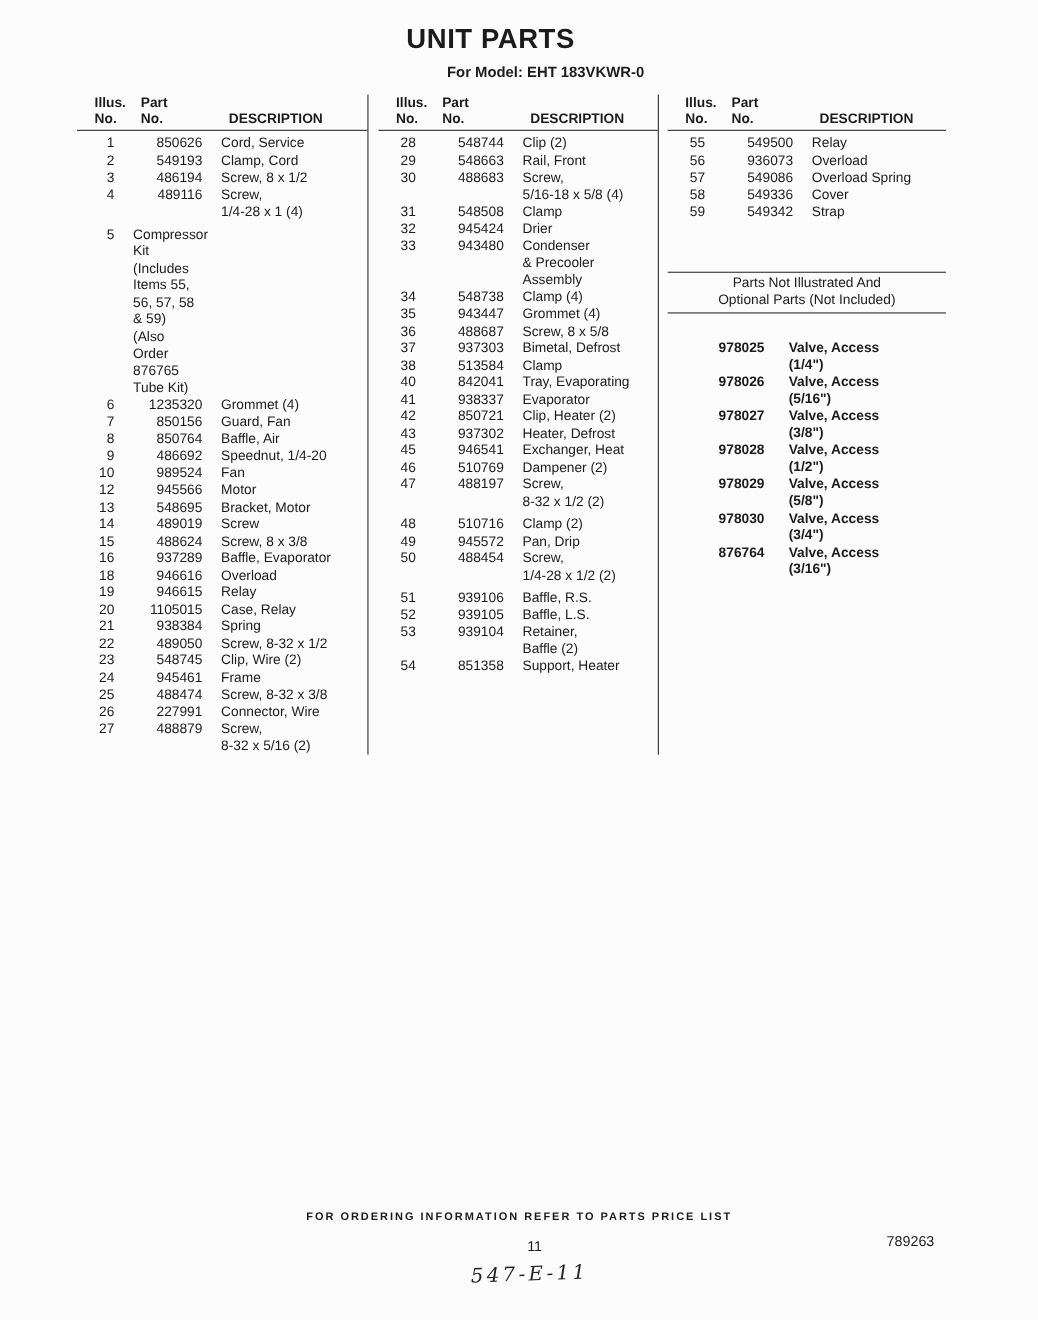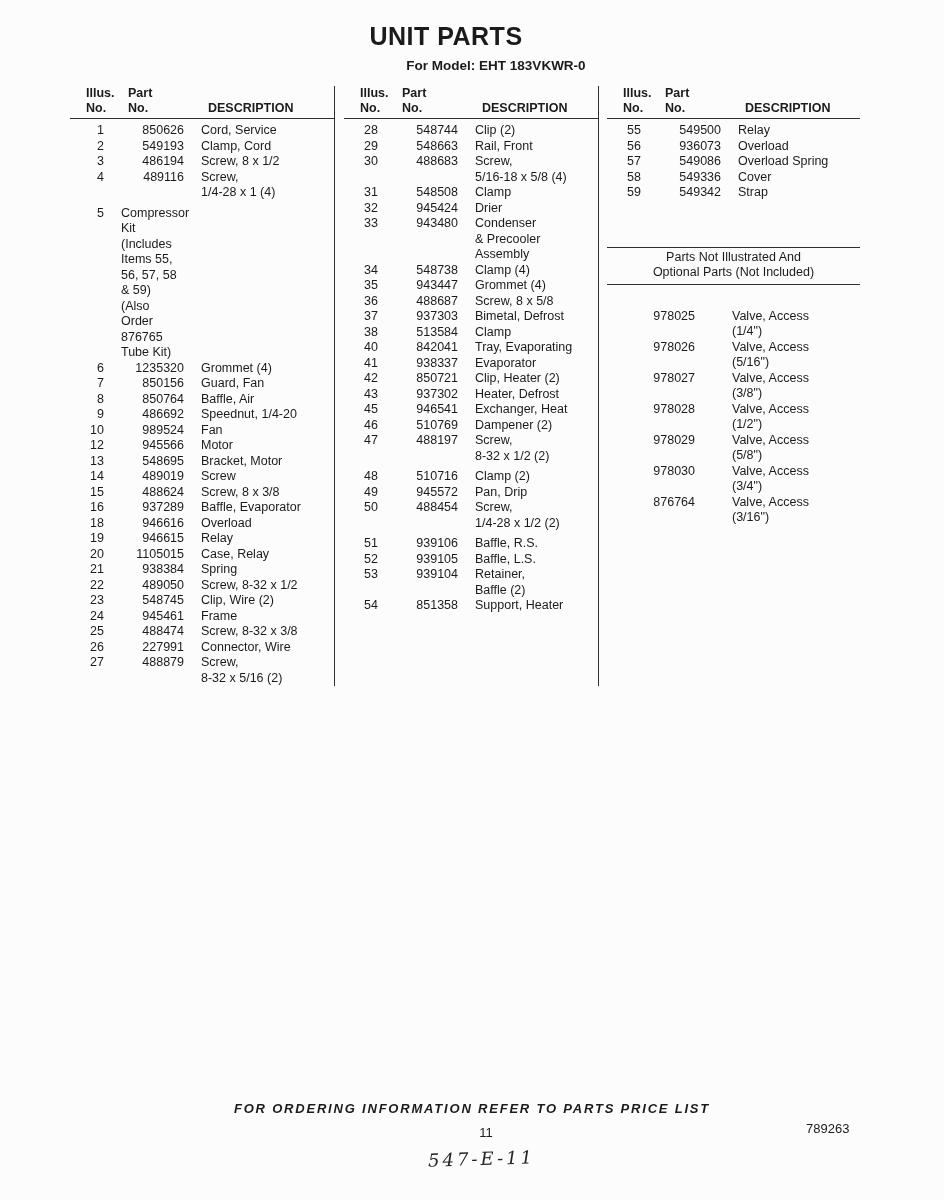--- a/index.html
+++ b/index.html
@@ -50,29 +50,28 @@
   .ni-section { margin-top: 46px; }
   .ni-heading {
     border-top: 1.5px solid #2e2e2e;
     border-bottom: 1.5px solid #2e2e2e;
     text-align: center; font-size: 12.5px; line-height: 15.5px;
     padding: 2px 0 3px 0;
   }
   .ni-rows { margin-top: 24px; padding-top: 0; }
   .ni-row {
     display: grid; grid-template-columns: 88px 1fr;
-    column-gap: 28px;
-    font-size: 12.5px; line-height: 15.5px;
+    column-gap: 13px;
+    font-size: 12.5px; line-height: 15.5px; font-weight: bold;
   }
   .ni-row .cell-part { text-align: right; }
   .ordering-note {
     position: absolute; top: 1101px; left: 0; width: 944px;
-    text-align: center; font-size: 13px; font-weight: 700;
+    text-align: center; font-size: 10px; font-weight: 700;
     letter-spacing: 1.8px;
-    font-style: italic;
   }
   .page-number {
     position: absolute; top: 1125px; left: 0; width: 944px;
     text-align: center; font-size: 13px; padding-left: 28px;
   }
   .document-number {
     position: absolute; top: 1121px; left: 806px; font-size: 13px;
   }
   .handwritten-note {
     position: absolute; top: 1148px; left: 428px;

